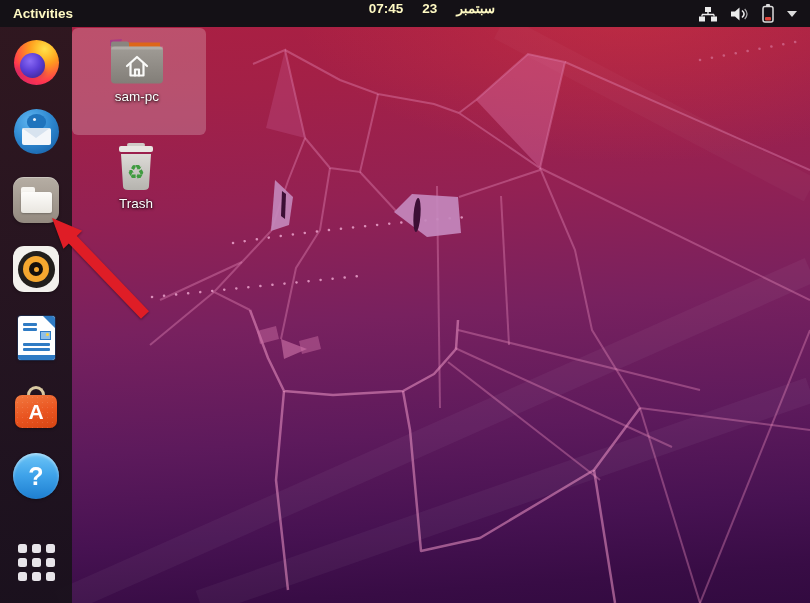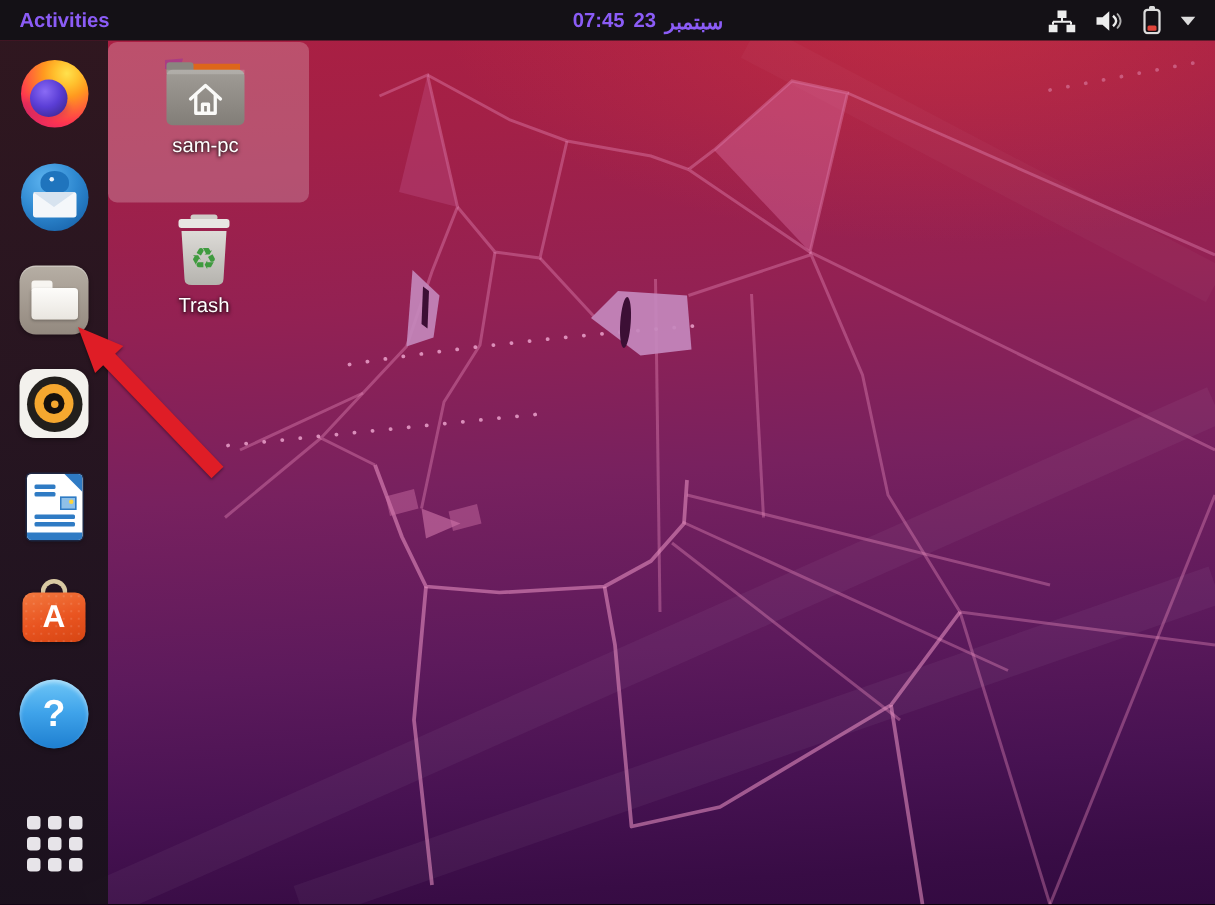--- a/index.html
+++ b/index.html
@@ -10,25 +10,25 @@
   .wallpaper { position:absolute; inset:0;
     background:
       radial-gradient(ellipse 70% 45% at 78% 0%, rgba(226,62,64,0.40), transparent 60%),
       linear-gradient(176deg, #ad1f41 0%, #a32047 16%, #932153 34%, #78215f 52%,
                       #5d1a5c 70%, #471252 84%, #380c45 94%, #320a40 100%);
   }
   .wallpaper svg { position:absolute; inset:0; }
 
   
   .top-bar { position:absolute; top:0; left:0; width:810px; height:27px;
-    background:#141116; display:flex; align-items:center; color:#8b5cf6;
+    background:#141116; display:flex; align-items:flex-start; color:#fef9c3;
     font-size:13.5px; font-weight:600; z-index:40; }
   .activities { padding:0 13px; height:100%; display:flex; align-items:center; cursor:default; }
   .clock { position:absolute; left:50%; transform:translateX(calc(-50% + 27px));
-    display:flex; gap:6px; align-items:center; }
+    display:flex; gap:19px; align-items:center; }
   .tray { margin-left:auto; display:flex; align-items:center; gap:13px; padding-right:13px; height:100%; }
 
   
   .dock { position:absolute; left:0; top:27px; width:72px; height:576px;
     background:linear-gradient(180deg, rgba(34,22,28,0.90), rgba(24,17,26,0.93));
     display:flex; flex-direction:column; align-items:center;
     padding-top:11px; padding-bottom:17px; gap:21px; z-index:30; }
   .dock-item { width:48px; height:48px; display:flex; align-items:center; justify-content:center; flex:0 0 auto; }
 
   

